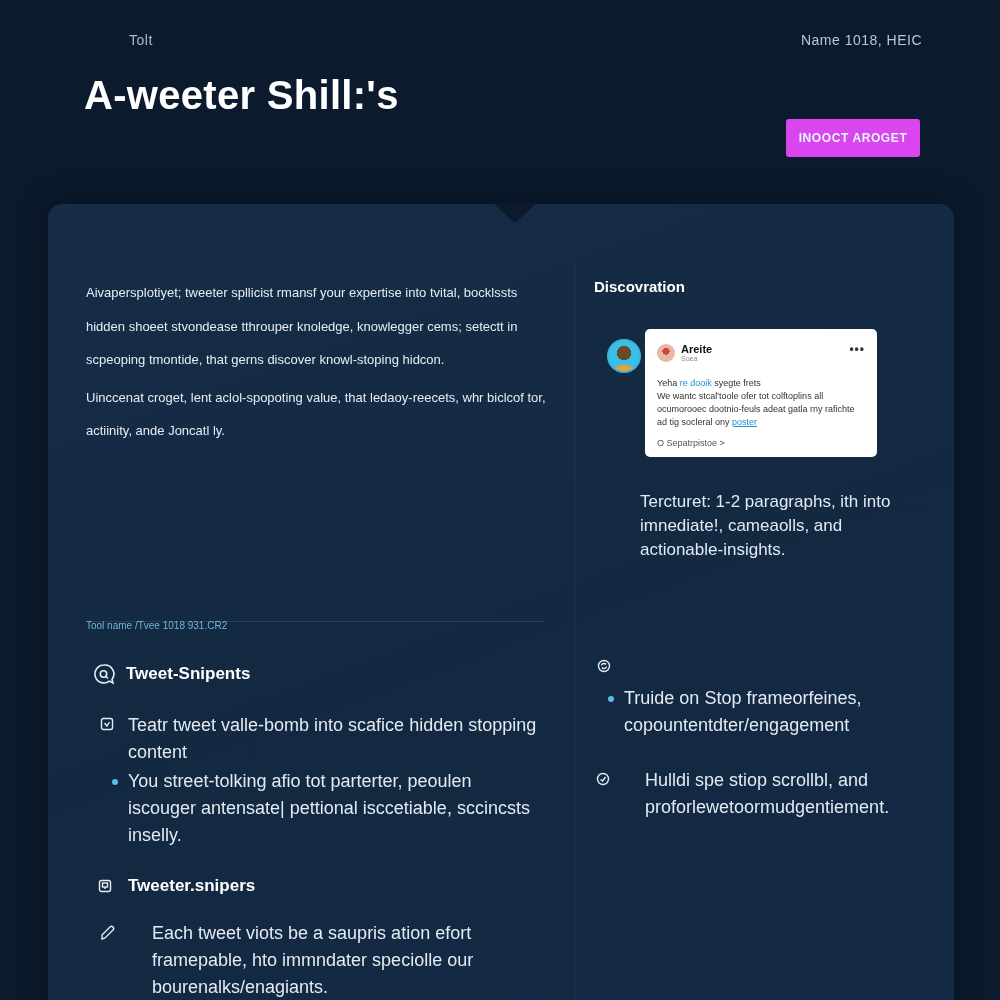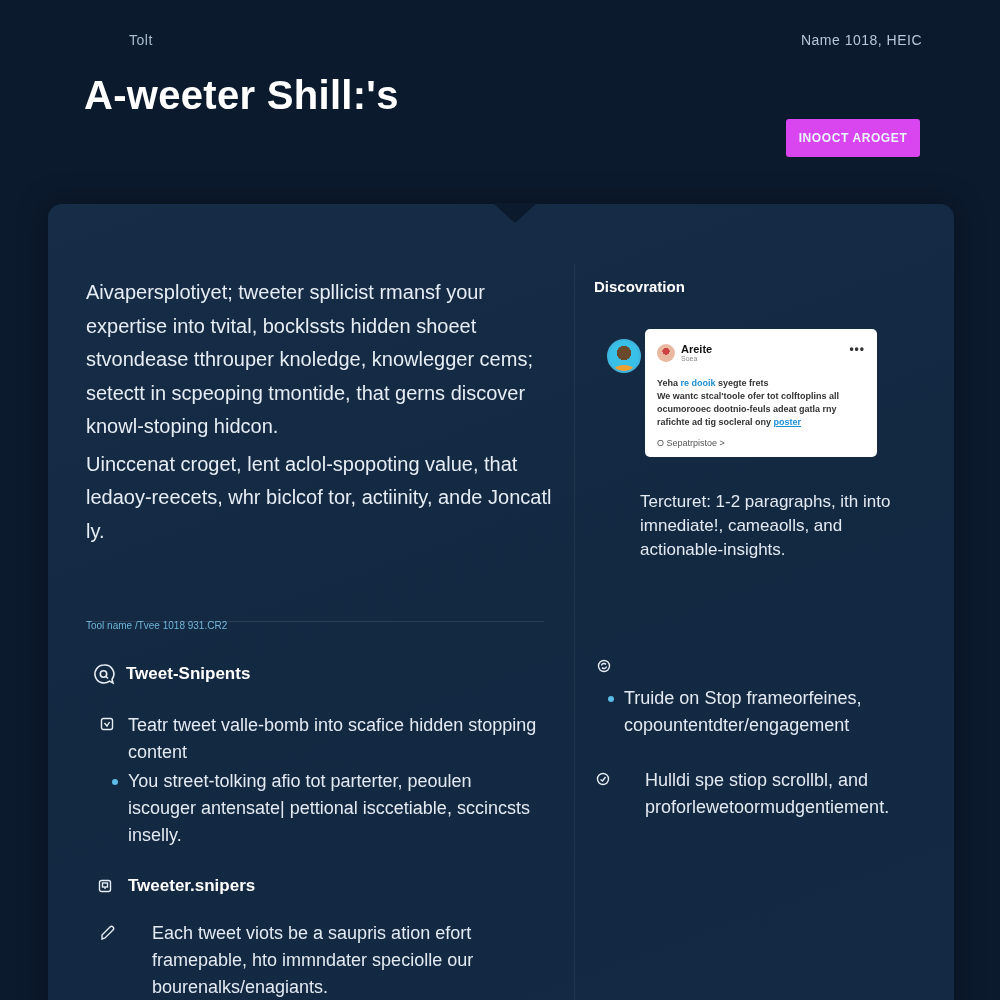--- a/index.html
+++ b/index.html
@@ -41,21 +41,21 @@
     position: absolute; left: 445px; top: -1px; width: 0; height: 0;
     border-left: 22px solid transparent; border-right: 22px solid transparent;
     border-top: 20px solid #0b1a2d;
   }
   .col-divider {
     position: absolute; left: 526px; top: 60px; width: 1px; height: 760px;
     background: rgba(255,255,255,0.06);
   }
   .intro {
     position: absolute; left: 38px; top: 72px; width: 470px;
-    font-size: 20px; line-height: 33.5px; color: #e6edf4;
+    font-size: 13px; line-height: 33.5px; color: #e6edf4;
   }
   .intro p + p { margin-top: 4px; }
   .tool-meta {
     position: absolute; left: 38px; top: 380px;
     font-size: 10px; color: #6fb6da; margin-top: 36px;
   }
   .h-rule {
     position: absolute; left: 38px; top: 417px; width: 458px; height: 1px;
     background: rgba(255,255,255,0.1);
   }
@@ -93,21 +93,21 @@
     font-size: 9px; line-height: 13px;
   }
   .tweet-head { display: flex; align-items: center; gap: 6px; position: relative; }
   .tweet-avatar {
     width: 18px; height: 18px; border-radius: 50%;
     background: radial-gradient(circle at 50% 40%, #c44 0 25%, #e9b8a0 26% 100%);
   }
   .tweet-name { font-weight: 700; font-size: 11px; color: #111; line-height: 12px; }
   .tweet-handle { font-size: 7px; color: #888; line-height: 8px; }
   .tweet-more { position: absolute; right: 0; top: 0; font-size: 12px; font-weight: 700; color: #333; letter-spacing: 1px; }
-  .tweet-body { margin-top: 14px; color: #333; font-weight: bold; }
+  .tweet-body { margin-top: 14px; color: #333; }
   .tweet-body .blue { color: #1d8fd6; }
   .tweet-body .link { color: #1d8fd6; text-decoration: underline; }
   .tweet-foot { margin-top: 8px; color: #555; font-size: 9px; }
   .right-desc {
     position: absolute; left: 592px; top: 286px; width: 280px;
     font-size: 17px; line-height: 24px; color: #e3eaf2;
   }
 </style>
 </head>
 <body>

